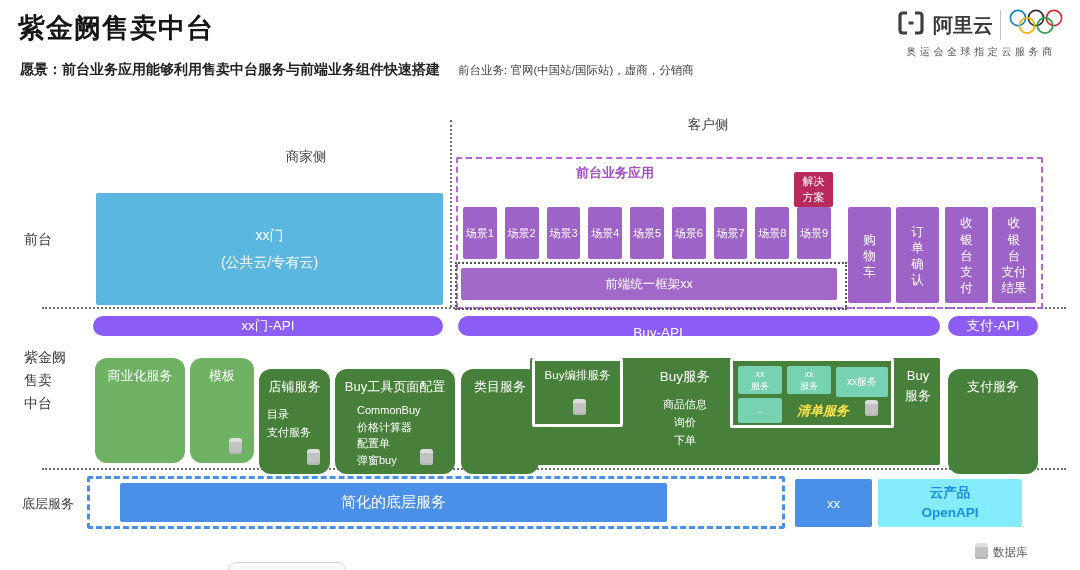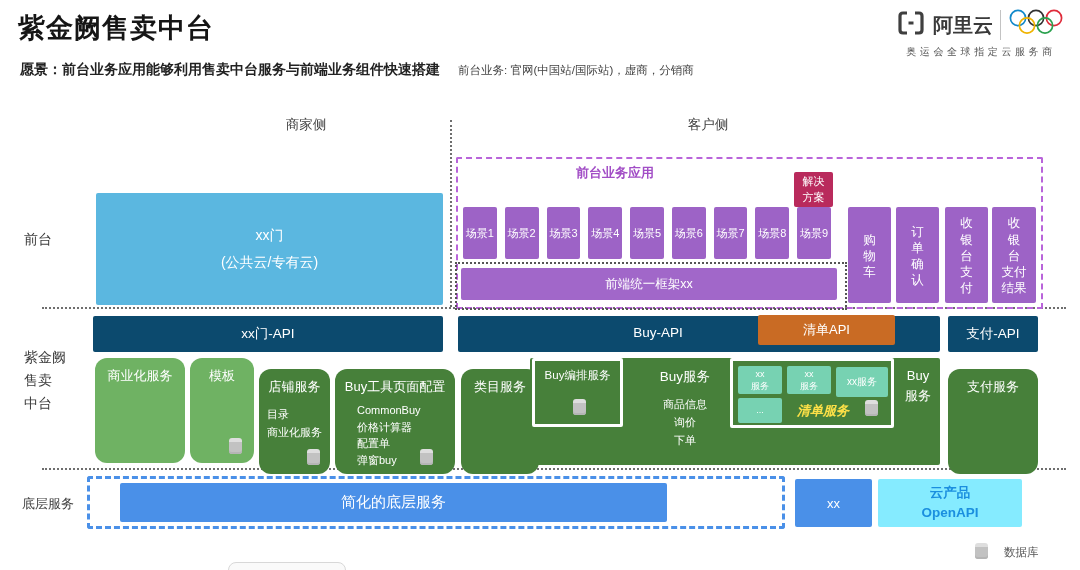--- a/index.html
+++ b/index.html
@@ -36,21 +36,21 @@
   .scenes{left:463px;top:207px;width:368px;height:52px;display:flex;gap:8px;}
   .scene{flex:1;background:#9d63c6;border-radius:2px;color:#fff;font-size:11px;
          display:flex;align-items:center;justify-content:center;}
   .vcol{top:207px;width:43px;height:96px;background:#9d63c6;border-radius:2px;color:#fff;
         font-size:12.5px;line-height:1.3;padding-top:2px;box-sizing:border-box;}
   .fw-outline{left:455px;top:262px;width:388px;height:44px;border:2px dotted #555;}
   .framework{left:461px;top:268px;width:376px;height:32px;background:#a167c9;color:#fff;
              font-size:12.5px;border-radius:2px;}
 
   
-  .apibar{top:316px;height:36px;background:#0c4a6e;color:#fff;font-size:13.5px;border-radius:2px;}
+  .apibar{top:316px;height:20px;background:#8b5cf6;color:#fff;font-size:13.5px;border-radius:14px;}
   .buyapi-lbl{position:absolute;left:130px;top:9px;width:140px;text-align:center;color:#fff;font-size:13.5px;}
   .listapi{left:758px;top:315px;width:137px;height:30px;background:#c96b24;color:#fff;
            font-size:13px;border-radius:2px;}
   .gbox{top:358px;height:105px;border-radius:12px;color:#fff;box-sizing:border-box;}
   .g-dark{background:#47803a;margin-top:11px;}
   .g-light{background:#6fb263;}
   .gtitle{padding-top:9px;text-align:center;font-size:13px;}
   .gitems{position:absolute;font-size:11px;line-height:1.65;color:#fff;}
   .container{left:530px;top:358px;width:410px;height:107px;background:#47803a;border-radius:2px;}
   .subbox{position:absolute;border:3px solid #fff;box-sizing:border-box;border-radius:2px;}
@@ -63,21 +63,21 @@
   
   .base-group{left:87px;top:476px;width:698px;height:53px;border:3px dashed #4a90e8;border-radius:3px;box-sizing:border-box;}
   .basebar{left:120px;top:483px;width:547px;height:39px;background:#4a90e8;color:#fff;font-size:15px;border-radius:2px;}
   .xxbox{left:795px;top:479px;width:77px;height:48px;background:#4a90e8;color:#fff;font-size:13px;border-radius:2px;}
   .openapi{left:878px;top:479px;width:144px;height:48px;background:#85ebff;color:#1b8fdf;
            font-weight:700;font-size:13.5px;line-height:1.5;border-radius:2px;}
 
   
   .db{position:absolute;width:13px;height:16px;border-radius:3px;
       background:linear-gradient(#dedede 0 4px,#c2c2c2 4px);box-shadow:inset 0 -2px 0 #b5b5b5;}
-  .legend-lbl{left:993px;top:545px;font-size:11.5px;color:#555;margin-left:11px;}
+  .legend-lbl{left:993px;top:545px;font-size:11.5px;color:#555;}
   .partial{left:228px;top:562px;width:116px;height:12px;background:#fafafa;
            border:1px solid #d8d8d8;border-radius:8px 8px 0 0;}
 </style>
 </head>
 <body>
 
 <div class="canvas">
 
   <div class="abs title">紫金阙售卖中台</div>
   <div class="abs logo">
@@ -101,21 +101,21 @@
         </svg>
       </span>
     </div>
     <div class="tagline">奥运会全球指定云服务商</div>
   </div>
   <div class="abs vision-row">
     <span class="vision">愿景：前台业务应用能够利用售卖中台服务与前端业务组件快速搭建</span>
     <span class="vision-note">前台业务: 官网(中国站/国际站)，虚商，分销商</span>
   </div>
 
-  <div class="abs colhdr" style="left:251px;">商家侧</div>
+  <div class="abs colhdr" style="left:251px;margin-top:32px;">商家侧</div>
   <div class="abs colhdr" style="left:653px;">客户侧</div>
   <div class="abs vdot"></div>
   <div class="abs hdot" style="left:42px;top:307px;width:1024px;"></div>
   <div class="abs hdot" style="left:42px;top:468px;width:1024px;"></div>
 
   <div class="abs rowlbl" style="left:24px;top:231px;">前台</div>
   <div class="abs portal ctr pre">xx门
 (公共云/专有云)</div>
 
   <div class="abs apps-group"></div>
@@ -157,34 +157,33 @@
   <div class="abs framework ctr">前端统一框架xx</div>
 
   <div class="abs rowlbl pre" style="left:24px;top:346px;line-height:1.65;">紫金阙
 售卖
 中台</div>
 
   <div class="abs apibar ctr" style="left:93px;width:350px;">xx门-API</div>
   <div class="abs apibar" style="left:458px;width:482px;">
     <span class="buyapi-lbl">Buy-API</span>
   </div>
-  <div class="abs listapi ctr">清单API</div>
   <div class="abs apibar ctr" style="left:948px;width:90px;">支付-API</div>
 
   <div class="abs gbox g-light" style="left:95px;width:90px;">
     <div class="gtitle">商业化服务</div>
   </div>
   <div class="abs gbox g-light" style="left:190px;width:64px;">
     <div class="gtitle">模板</div>
     <span class="db" style="right:12px;bottom:9px;"></span>
   </div>
   <div class="abs gbox g-dark" style="left:259px;width:71px;">
     <div class="gtitle">店铺服务</div>
     <div class="gitems pre" style="left:8px;top:36px;">目录
-商业化服务</div>
+支付服务</div>
     <span class="db" style="right:10px;bottom:9px;"></span>
   </div>
   <div class="abs gbox g-dark" style="left:335px;width:120px;">
     <div class="gtitle">Buy工具页面配置</div>
     <div class="gitems pre" style="left:22px;top:33px;line-height:1.5;">CommonBuy
 价格计算器
 配置单
 弹窗buy
 ...</div>
     <span class="db" style="right:22px;bottom:9px;"></span>

